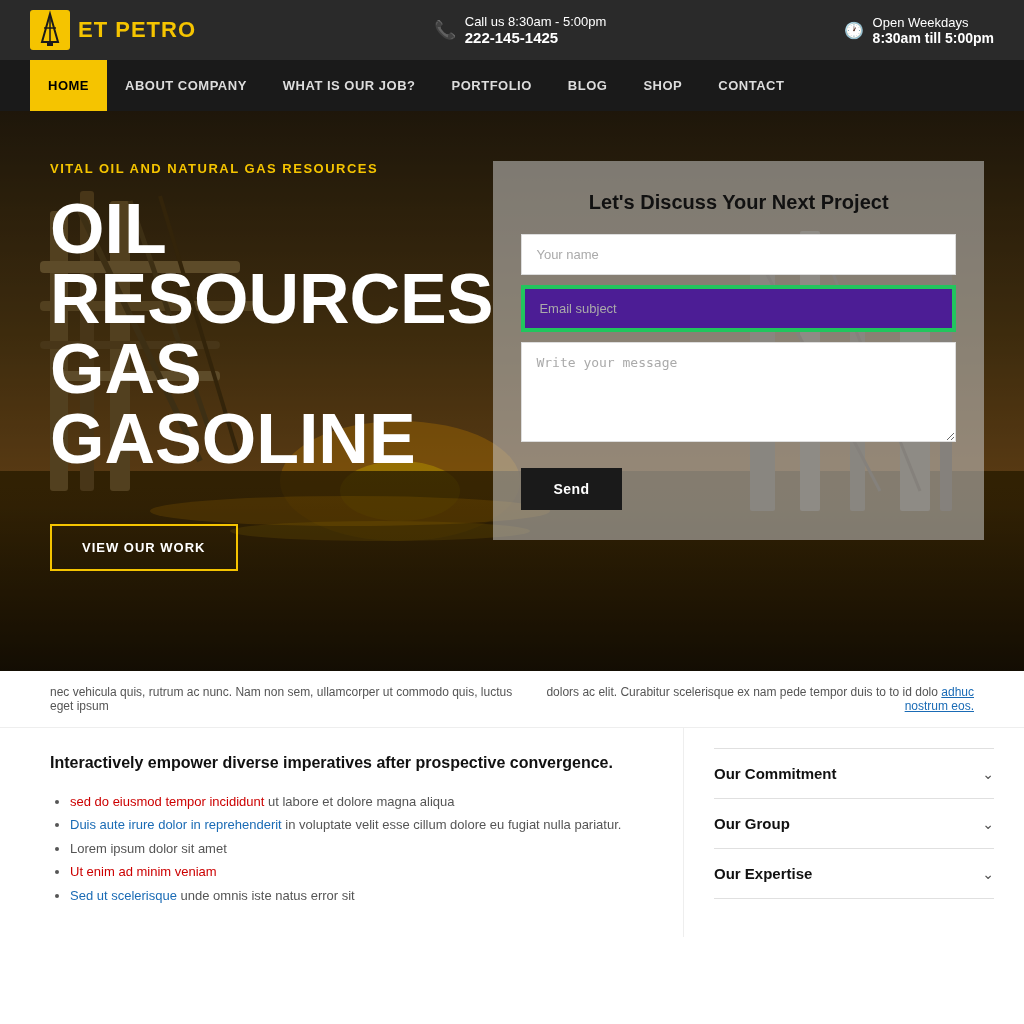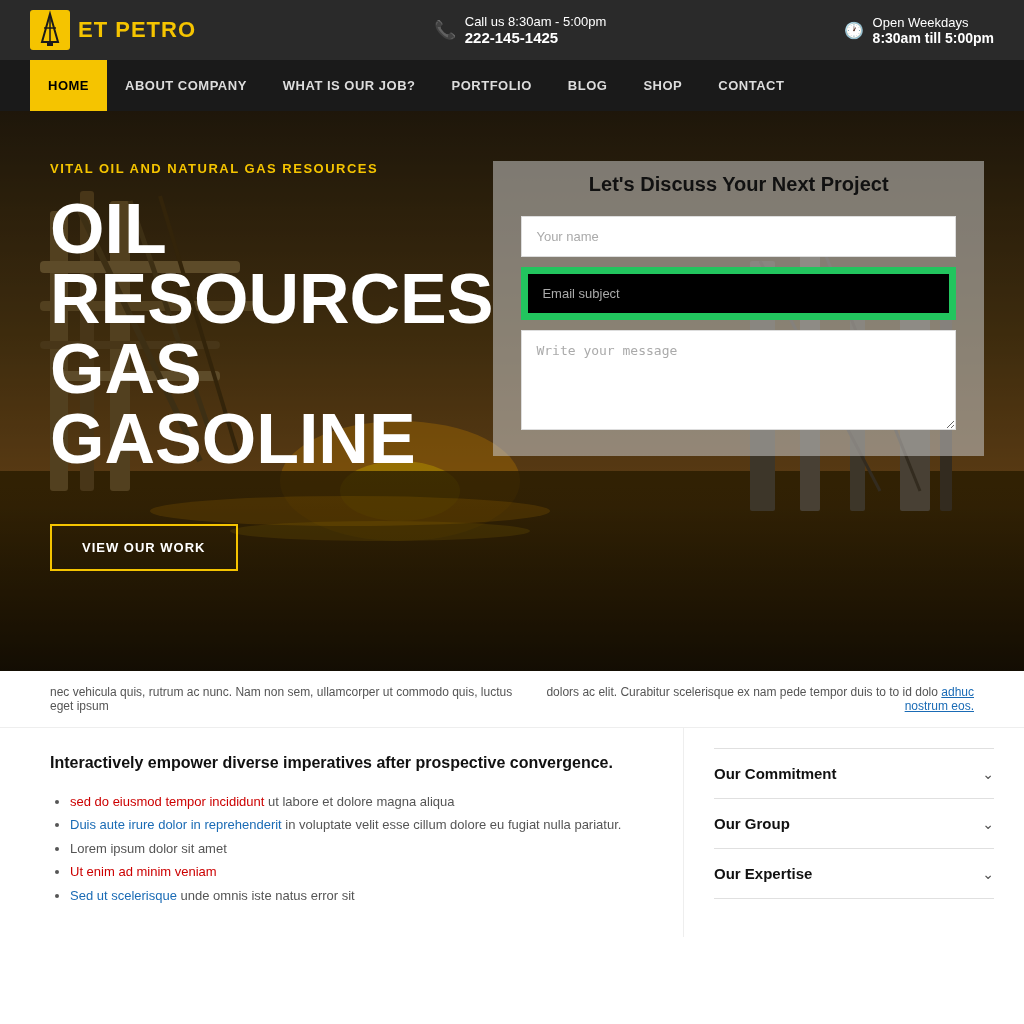--- a/index.html
+++ b/index.html
@@ -133,21 +133,21 @@
       cursor: pointer;
       margin-top: 20px;
       background: transparent;
       text-decoration: none;
     }
 
     
     .contact-form-panel {
       width: 492px;
       background: rgba(200, 200, 200, 0.55);
-      padding: 12px 28px;
+      padding: 30px 28px;
       margin-top: 10px;
     }
     .form-title {
       font-size: 20px;
       font-weight: bold;
       color: #111;
       margin-bottom: 20px;
       text-align: center;
     }
     .form-row {
@@ -164,22 +164,22 @@
       color: #888;
       outline: none;
     }
     .form-row input::placeholder { color: #aaa; }
     .form-full {
       margin-bottom: 10px;
     }
     .form-full input {
       width: 100%;
       padding: 12px 14px;
-      border: 7px solid #22c55e;
-      background: #000000;
+      border: 4px solid #22c55e;
+      background: #4c1d95;
       font-size: 13px;
       color: #888;
       outline: none;
     }
     .form-full input::placeholder { color: #aaa; }
     .form-full textarea {
       width: 100%;
       padding: 12px 14px;
       border: 1px solid #ddd;
       background: #fff;
@@ -396,20 +396,21 @@
       <div class="form-title">Let's Discuss Your Next Project</div>
       <div class="form-row">
         <input type="text" placeholder="Your name" style="">
       </div>
       <div class="form-full">
         <input type="text" placeholder="Email subject" style="">
       </div>
       <div class="form-full">
         <textarea placeholder="Write your message" style=""></textarea>
       </div>
+      <button class="send-btn">Send</button>
     </div>
   </div>
 </section>
 
 <div class="lorem-strip">
   <div>nec vehicula quis, rutrum ac nunc. Nam non sem, ullamcorper ut commodo quis, luctus eget ipsum</div>
   <div class="right-part">
     <span>dolors ac elit. Curabitur scelerisque ex nam pede tempor duis to to id dolo</span>
     <a href="#">adhuc nostrum eos.</a>
   </div>

